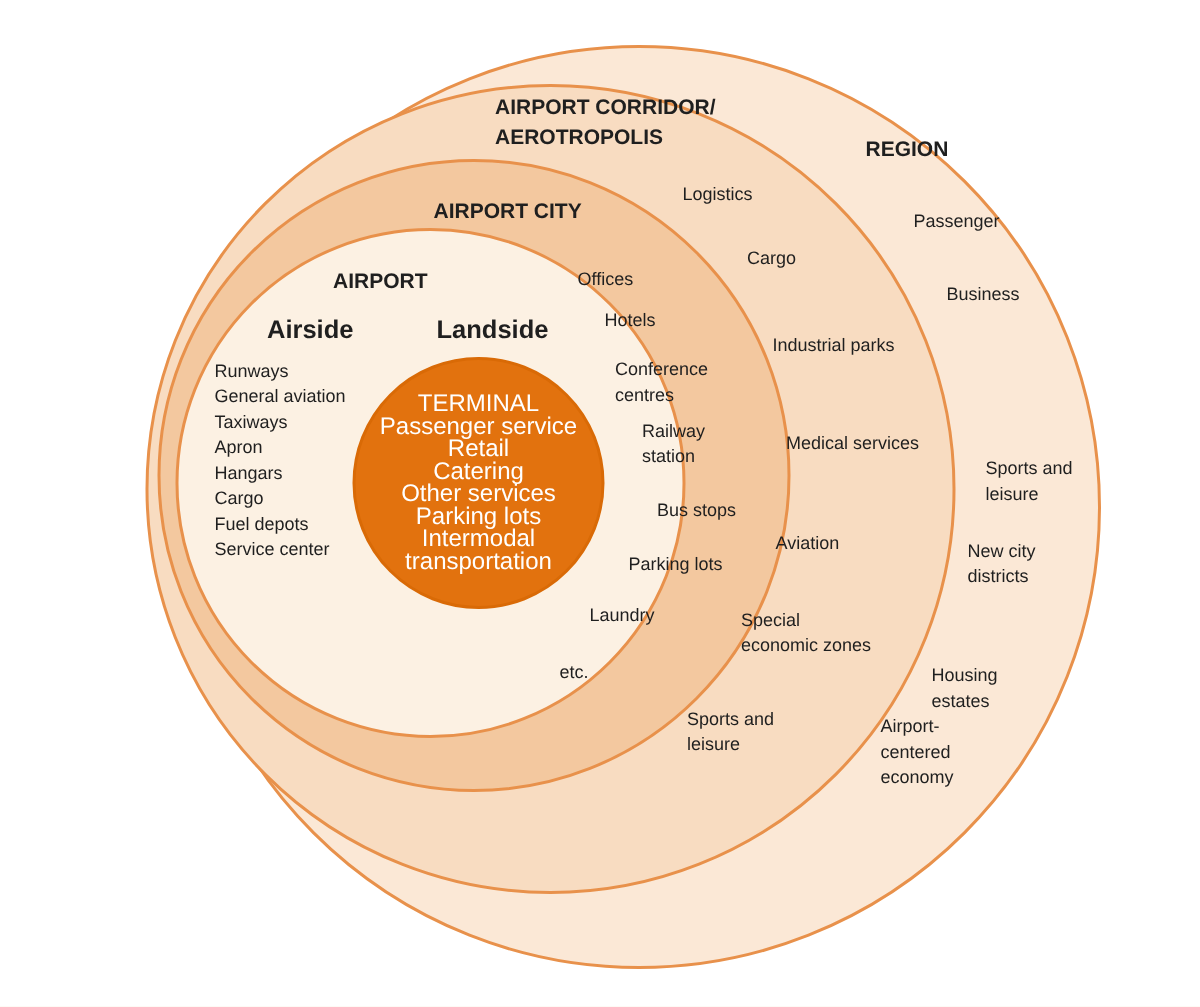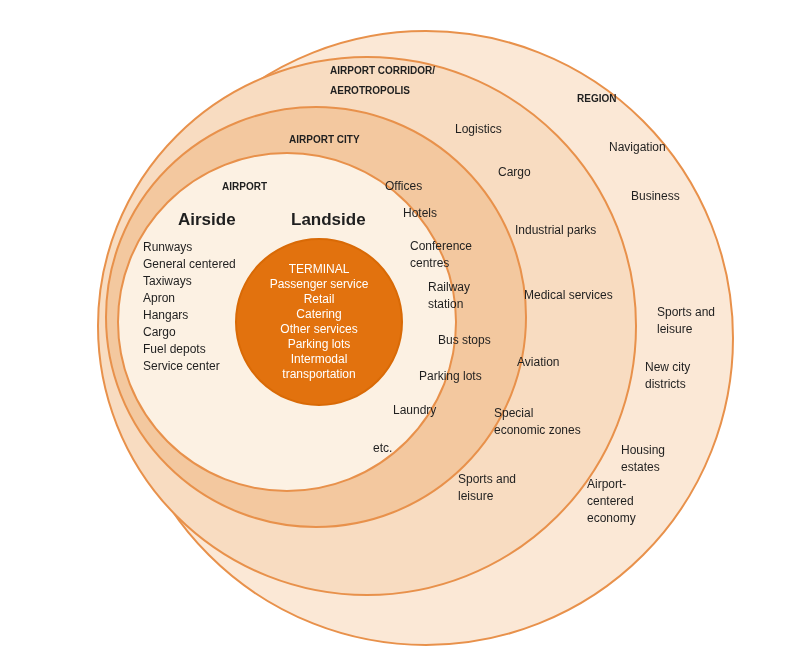--- a/index.html
+++ b/index.html
@@ -6,25 +6,25 @@
   html,body { width:800px; height:671px; background:#ffffff; }
   body { font-family:"Liberation Sans", sans-serif; color:#1f1f1f; position:relative; }
   .canvas { position:absolute; left:0; top:0; width:800px; height:671px; overflow:hidden; }
   .circle { position:absolute; border-radius:50%; border:2px solid #E8914B; }
   .region-circle       { left:118px; top:30px;  width:616px; height:616px; background:#FBE8D6; }
   .aerotropolis-circle { left:97px;  top:56px;  width:540px; height:540px; background:#F8DCC1; }
   .airport-city-circle { left:105px; top:106px; width:422px; height:422px; background:#F3C89F; }
   .airport-circle      { left:117px; top:152px; width:340px; height:340px; background:#FCF1E3; }
   .terminal-circle     { left:235px; top:238px; width:168px; height:168px; background:#E2720E;
                          border:2px solid #D96A06; display:flex; align-items:center; justify-content:center; }
-  .terminal-lines { text-align:center; color:#ffffff; font-size:12px; line-height:15px; }
+  .terminal-lines { text-align:center; color:#ffffff; font-size:16px; line-height:15px; }
   .terminal-lines .tline { white-space:pre-line; }
   .lbl { position:absolute; font-size:12px; line-height:17px; white-space:pre-line; }
   .heading { font-weight:bold; font-size:17px; }
-  .big { font-size:10px; line-height:20px; }
+  .big { font-size:14px; line-height:20px; }
   .list { position:absolute; font-size:12px; line-height:17px; }
   .list div { white-space:pre-line; }
 </style>
 </head>
 <body>
 
 <div class="canvas">
 
   <div class="circle region-circle"></div>
   <div class="circle aerotropolis-circle"></div>
@@ -46,21 +46,21 @@
   <div class="lbl heading big" style="left:330px; top:61px;">AIRPORT CORRIDOR/
 AEROTROPOLIS</div>
   <div class="lbl heading big" style="left:577px; top:89px;">REGION</div>
   <div class="lbl heading big" style="left:289px; top:130px;">AIRPORT CITY</div>
   <div class="lbl heading big" style="left:222px; top:177px;text-align:center;">AIRPORT</div>
   <div class="lbl heading" style="left:178px; top:211px;">Airside</div>
   <div class="lbl heading" style="left:291px; top:211px;">Landside</div>
 
   <div class="list" style="left:143px; top:239px; width:112px;">
       <div>Runways</div>
-      <div>General centered</div>
+      <div>General aviation</div>
       <div>Taxiways</div>
       <div>Apron</div>
       <div>Hangars</div>
       <div>Cargo</div>
       <div>Fuel depots</div>
       <div>Service center</div>
     </div>
 
   <div class="lbl" style="left:385px; top:178px;">Offices</div>
   <div class="lbl" style="left:403px; top:205px;">Hotels</div>
@@ -76,21 +76,21 @@
   <div class="lbl" style="left:455px; top:121px;">Logistics</div>
   <div class="lbl" style="left:498px; top:164px;">Cargo</div>
   <div class="lbl" style="left:515px; top:222px;">Industrial parks</div>
   <div class="lbl" style="left:524px; top:287px;">Medical services</div>
   <div class="lbl" style="left:517px; top:354px;">Aviation</div>
   <div class="lbl" style="left:494px; top:405px;">Special
 economic zones</div>
   <div class="lbl" style="left:458px; top:471px;">Sports and
 leisure</div>
 
-  <div class="lbl" style="left:609px; top:139px;">Navigation</div>
+  <div class="lbl" style="left:609px; top:139px;">Passenger</div>
   <div class="lbl" style="left:631px; top:188px;">Business</div>
   <div class="lbl" style="left:657px; top:304px;">Sports and
 leisure</div>
   <div class="lbl" style="left:645px; top:359px;">New city
 districts</div>
   <div class="lbl" style="left:621px; top:422px;margin-top:20px;">Housing
 estates</div>
   <div class="lbl" style="left:587px; top:476px;">Airport-
 centered
 economy</div>

